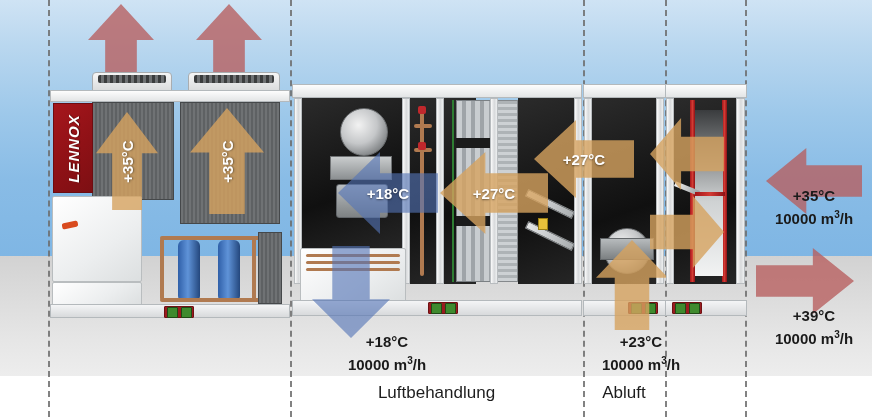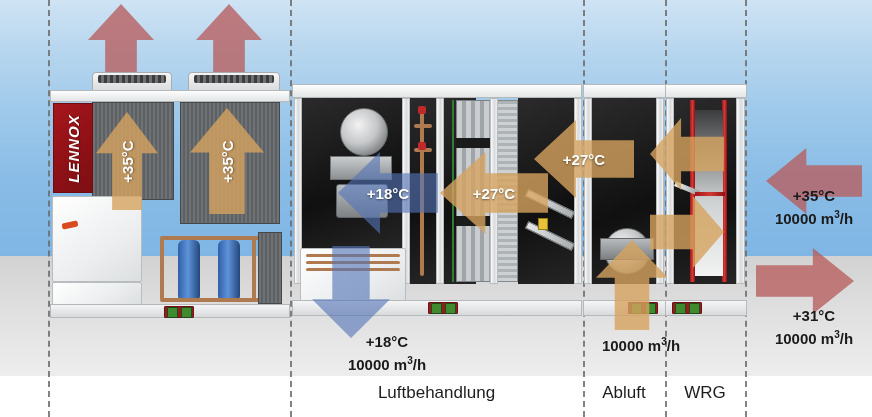--- a/index.html
+++ b/index.html
@@ -218,30 +218,30 @@
 
   <div class="arrow a-left red" style="left:766px;top:148px;width:96px;height:66px;"></div>
   <div class="arrow a-right red" style="left:756px;top:248px;width:98px;height:66px;"></div>
 
   <div class="callout" style="left:292px;top:332px;width:190px;">
     <div>+18°C</div>
     <div><span>10000 m</span><sup>3</sup><span>/h</span></div>
   </div>
 
   <div class="callout" style="left:566px;top:332px;width:150px;">
+    <div>+23°C</div>
     <div><span>10000 m</span><sup>3</sup><span>/h</span></div>
   </div>
 
   <div class="callout" style="left:756px;top:186px;width:116px;">
     <div>+35°C</div>
     <div><span>10000 m</span><sup>3</sup><span>/h</span></div>
   </div>
 
   <div class="callout" style="left:756px;top:306px;width:116px;">
-    <div>+31°C</div>
+    <div>+39°C</div>
     <div><span>10000 m</span><sup>3</sup><span>/h</span></div>
   </div>
 
   <div class="seclabel" style="left:290px;width:293px;">Luftbehandlung</div>
   <div class="seclabel" style="left:583px;width:82px;">Abluft</div>
-  <div class="seclabel" style="left:665px;width:80px;">WRG</div>
 
 </div>
 
 </body></html>

